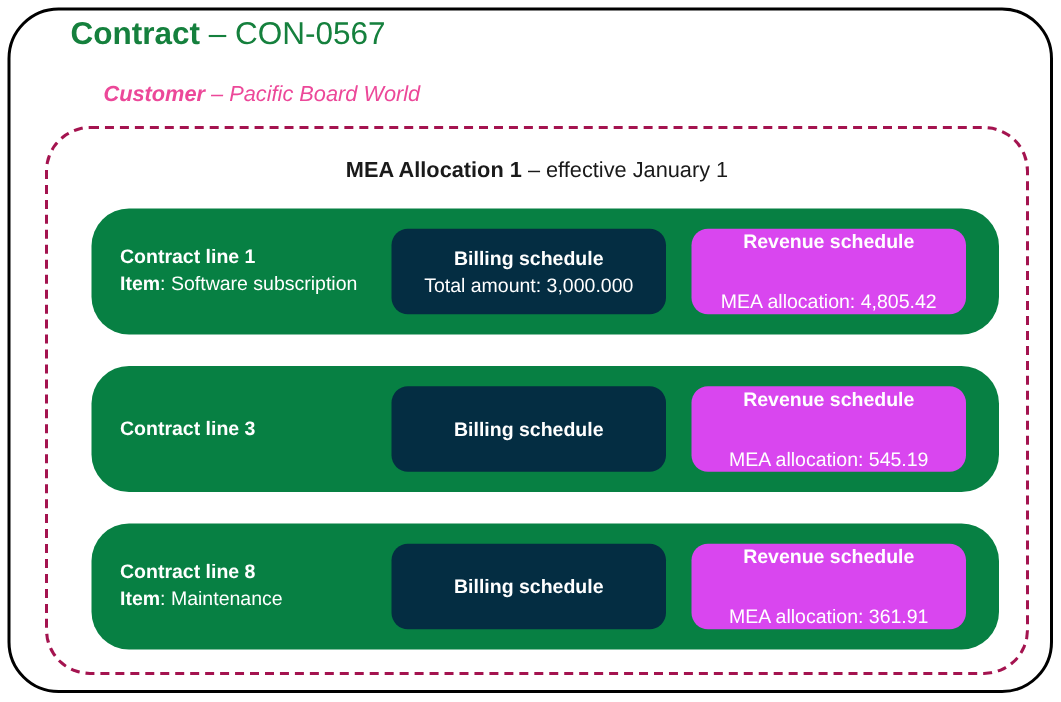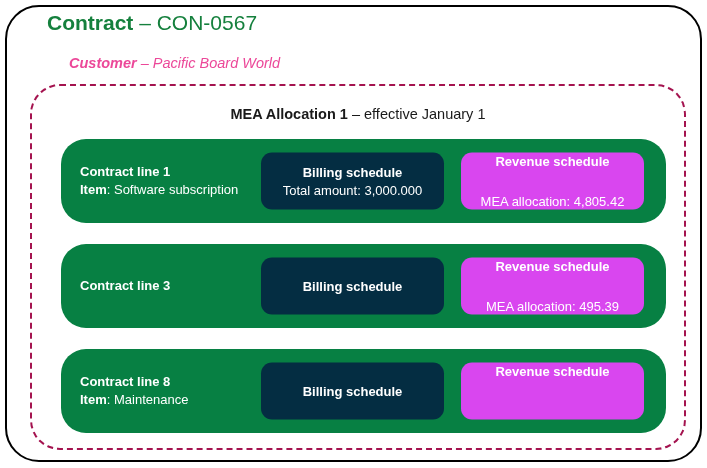--- a/index.html
+++ b/index.html
@@ -169,31 +169,32 @@
 
     <div class="line-row row-2">
       <div class="line-info">
         <div class="line-name">Contract line 3</div>
       </div>
       <div class="sched-card billing-card">
         <div class="sched-title">Billing schedule</div>
       </div>
       <div class="sched-card revenue-card">
         <div class="sched-title">Revenue schedule</div>
-        <div class="sched-value">MEA allocation: 495.39</div>
+        <div class="sched-value">MEA allocation: 545.19</div>
       </div>
     </div>
 
     <div class="line-row row-3">
       <div class="line-info">
         <div class="line-name">Contract line 8</div>
         <div class="item-row"><span class="lbl-bold">Item</span><span>: </span><span>Maintenance</span></div>
       </div>
       <div class="sched-card billing-card">
         <div class="sched-title">Billing schedule</div>
       </div>
       <div class="sched-card revenue-card">
         <div class="sched-title">Revenue schedule</div>
+        <div class="sched-value">MEA allocation: 361.91</div>
       </div>
     </div>
 
   </div>
 </div>
 
 </body></html>

